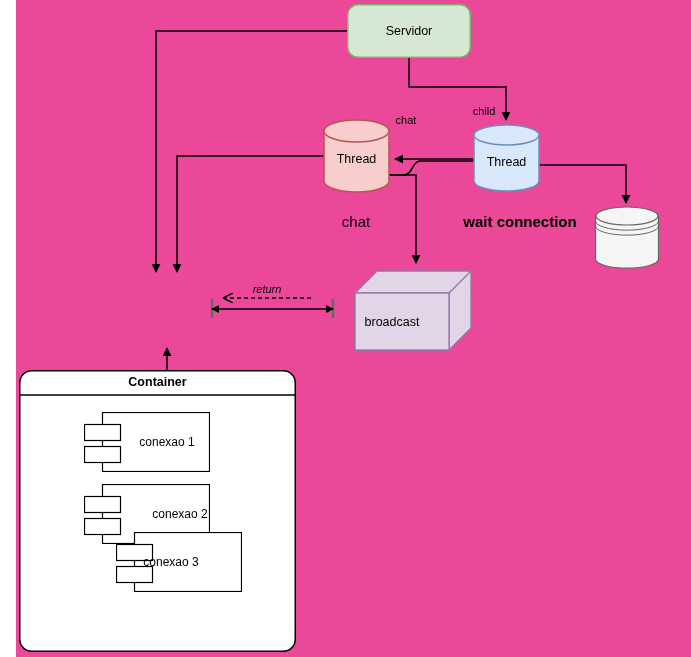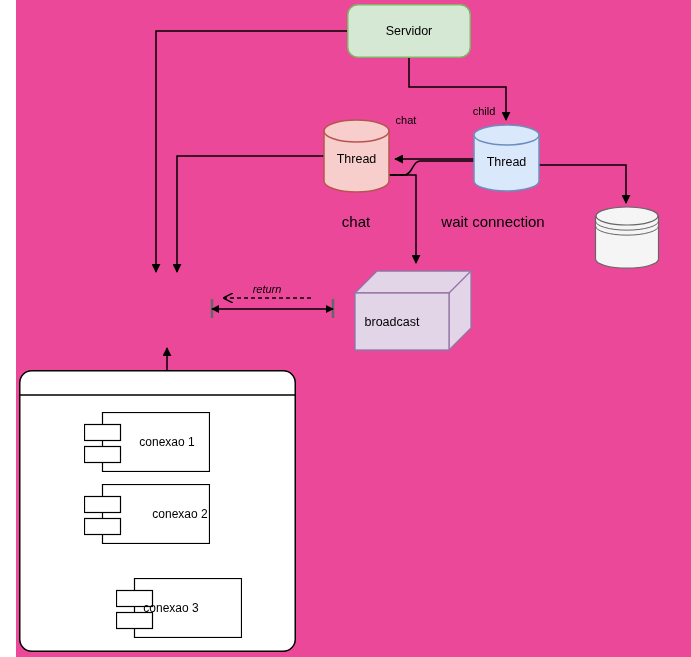--- a/index.html
+++ b/index.html
@@ -109,21 +109,21 @@
   </div>
   <div class="lbl caption" style="left:300px;top:213px;width:80px;">chat</div>
 
   <div class="node" style="left:456px;top:123px;width:69px;height:70px;">
     <svg width="69" height="70" viewBox="0 0 69 70">
       <path d="M 2 12 L 2 58 A 32.5 10 0 0 0 67 58 L 67 12 Z" fill="#dae8fc" stroke="#6c8ebf" stroke-width="1.5"></path>
       <ellipse cx="34.5" cy="12" rx="32.5" ry="10" fill="#dae8fc" stroke="#6c8ebf" stroke-width="1.5"></ellipse>
     </svg>
     <div class="shapetext" style="top:8px;">Thread</div>
   </div>
-  <div class="lbl caption" style="left:417px;top:213px;width:120px;">wait connection</div>
+  <div class="lbl caption" style="left:444px;top:213px;width:120px;font-weight:bold;">wait connection</div>
 
   <div class="lbl edgelabel" style="left:374px;top:114px;width:32px;">chat</div>
   <div class="lbl edgelabel" style="left:446px;top:105px;width:44px;">child</div>
 
 
   <div class="lbl edgelabel" style="left:230px;top:283px;width:42px;font-style:italic;">return</div>
 
   <div class="node" style="left:338px;top:270px;width:98px;height:82px;">
     <svg width="118" height="82" viewBox="0 0 118 82">
       <path d="M 1 23 L 23 1 L 117 1 L 117 58 L 95 80 L 1 80 Z" fill="#e1d5e7" stroke="#9673a6" stroke-width="1.3"></path>
@@ -141,41 +141,42 @@
       <path d="M 1.5 15 A 31 9 0 0 0 64.5 15" fill="none" stroke="#666666" stroke-width="1"></path>
       <path d="M 1.5 20 A 31 9 0 0 0 64.5 20" fill="none" stroke="#666666" stroke-width="1"></path>
     </svg>
   </div>
 
   <div class="node" style="left:3px;top:370px;width:277px;height:282px;">
     <svg width="277" height="282" viewBox="0 0 277 282">
       <rect x="0.75" y="0.75" width="275.5" height="280.5" rx="12" ry="12" fill="#ffffff" stroke="#000000" stroke-width="1.5"></rect>
       <line x1="0.75" y1="25" x2="276.25" y2="25" stroke="#000000" stroke-width="1.5"></line>
     </svg>
+    <div class="container-title" style="position:absolute;left:0;top:5px;width:277px;">Container</div>
   </div>
 
   <div class="node" style="left:68px;top:412px;width:126px;height:60px;">
     <svg width="126" height="60" viewBox="0 0 126 60">
       <rect x="18.5" y="0.5" width="107" height="59" fill="#ffffff" stroke="#000000" stroke-width="1.2"></rect>
       <rect x="0.5" y="12.5" width="36" height="16" fill="#ffffff" stroke="#000000" stroke-width="1.2"></rect>
       <rect x="0.5" y="34.5" width="36" height="16" fill="#ffffff" stroke="#000000" stroke-width="1.2"></rect>
     </svg>
     <div class="shapetext comp-text" style="left:40px;">conexao 1</div>
   </div>
 
   <div class="node" style="left:68px;top:484px;width:152px;height:60px;">
     <svg width="126" height="60" viewBox="0 0 126 60">
       <rect x="18.5" y="0.5" width="107" height="59" fill="#ffffff" stroke="#000000" stroke-width="1.2"></rect>
       <rect x="0.5" y="12.5" width="36" height="16" fill="#ffffff" stroke="#000000" stroke-width="1.2"></rect>
       <rect x="0.5" y="34.5" width="36" height="16" fill="#ffffff" stroke="#000000" stroke-width="1.2"></rect>
     </svg>
     <div class="shapetext comp-text" style="left:40px;">conexao 2</div>
   </div>
 
-  <div class="node" style="left:68px;top:578px;width:102px;height:60px;padding-left:32px;">
+  <div class="node" style="left:68px;top:532px;width:102px;height:60px;padding-left:32px;">
     <svg width="126" height="60" viewBox="0 0 126 60">
       <rect x="18.5" y="0.5" width="107" height="59" fill="#ffffff" stroke="#000000" stroke-width="1.2"></rect>
       <rect x="0.5" y="12.5" width="36" height="16" fill="#ffffff" stroke="#000000" stroke-width="1.2"></rect>
       <rect x="0.5" y="34.5" width="36" height="16" fill="#ffffff" stroke="#000000" stroke-width="1.2"></rect>
     </svg>
     <div class="shapetext comp-text" style="left:40px;">conexao 3</div>
   </div>
 
 </div>
 

